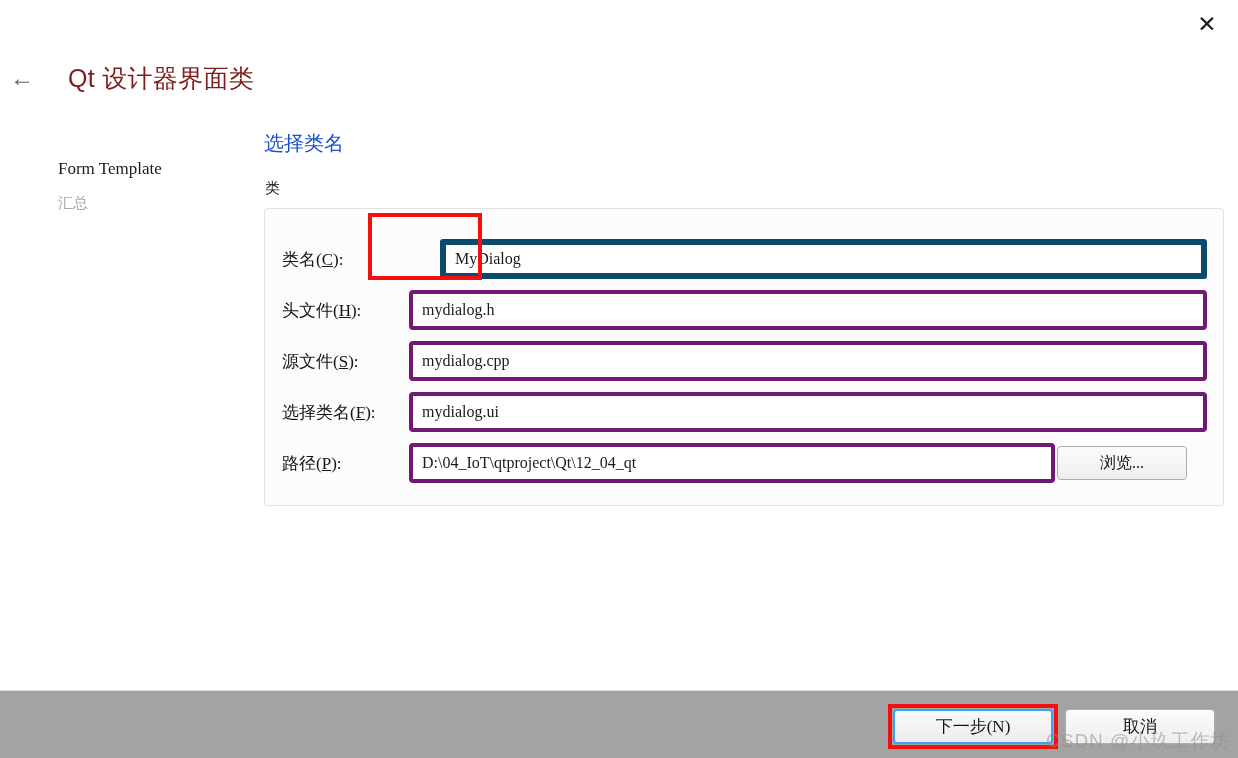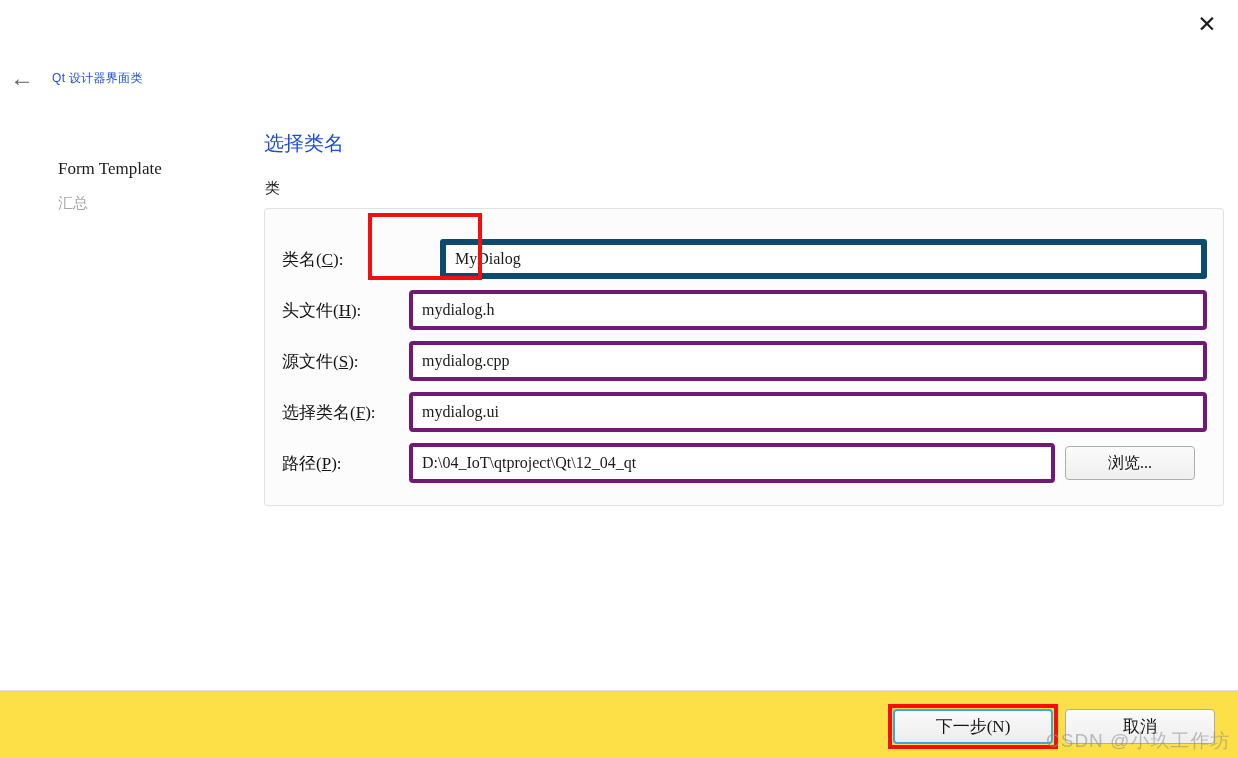--- a/index.html
+++ b/index.html
@@ -65,23 +65,23 @@
     display: flex;
     align-items: center;
     justify-content: center;
     color: #5f5f5f;
     font-size: 24px;
     line-height: 1;
     cursor: pointer;
     user-select: none;
   }
   #dialog-title {
-    font-size: 12px;
-    color: #1d4ed8;
-    margin-left: 8px;
+    font-size: 25px;
+    color: #7f1d1d;
+    margin-left: 24px;
     letter-spacing: 0.3px;
     white-space: nowrap;
   }
 
   
   #nav {
     position: absolute;
     left: 0;
     top: 152px;
     width: 250px;
@@ -188,21 +188,21 @@
   }
   .field-input.with-button {
     flex: 0 0 646px;
     width: 646px;
   }
 
   #browse-button {
     flex: 0 0 130px;
     width: 130px;
     height: 34px;
-    margin-left: 10px;
+    margin-left: 2px;
     box-sizing: border-box;
     border: 1px solid #adadad;
     border-radius: 4px;
     background: linear-gradient(#fbfbfb, #efefef);
     font-family: "Liberation Serif", serif;
     font-size: 16px;
     color: #141414;
     cursor: pointer;
     text-align: center;
   }
@@ -220,21 +220,21 @@
     z-index: 40;
   }
 
   
   #footer {
     position: absolute;
     left: 0;
     top: 690px;
     width: 1238px;
     height: 68px;
-    background: #fde047;
+    background: #a3a3a3;
     border-top: 1px solid #dcdcdc;
     box-sizing: border-box;
   }
   .footer-btn {
     position: absolute;
     height: 35px;
     box-sizing: border-box;
     border: 1px solid #adadad;
     border-radius: 4px;
     background: linear-gradient(#fbfbfb, #eeeeee);

